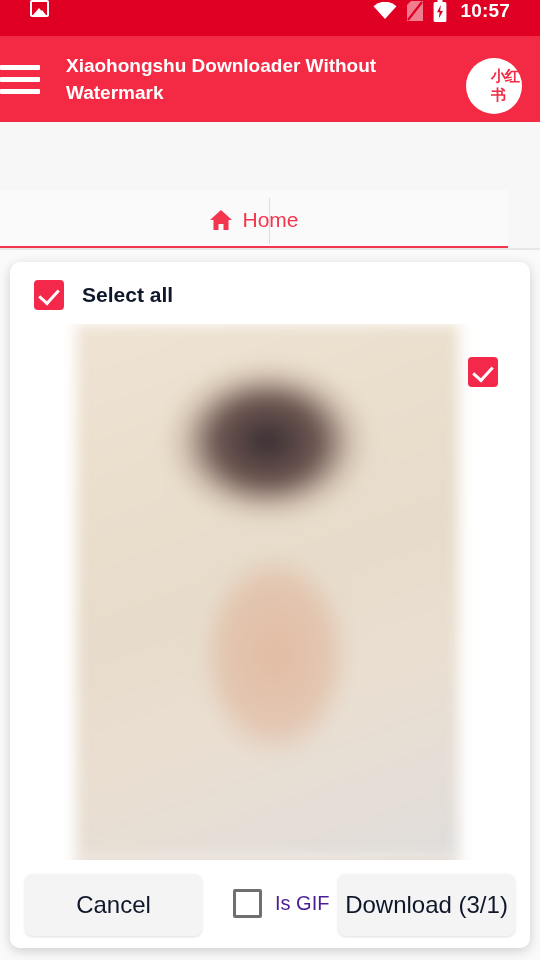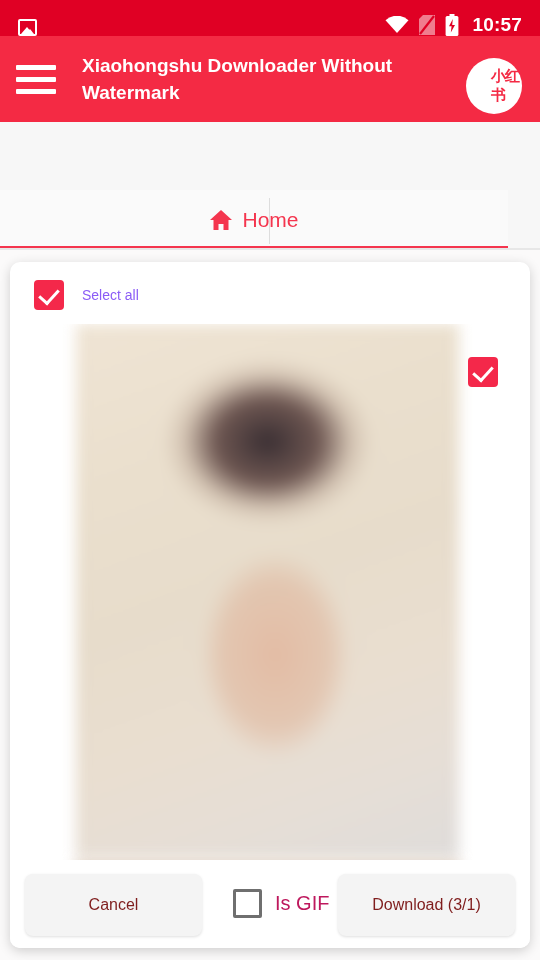--- a/index.html
+++ b/index.html
@@ -13,22 +13,22 @@
     position: relative;
     width: 540px; height: 960px;
     background: #fdfdfd;
   }
 
   
   .status-bar {
     position: absolute; top: 0; left: 0;
     width: 540px; height: 36px;
     background: #e00024;
-    display: flex; align-items: flex-end;
-    padding: 0 18px;
+    display: flex; align-items: flex-start;
+    padding: 0 30px;
   }
   .status-left { display: flex; align-items: center; }
   .status-right {
     margin-left: auto; display: flex; align-items: center; gap: 10px;
   }
   .status-clock {
     color: #ffffff; font-size: 19px; font-weight: bold;
     letter-spacing: 0.2px; margin-left: 3px;
   }
   .icon-photo {
@@ -48,21 +48,21 @@
     border-left: 4px solid transparent; border-right: 4px solid transparent;
     border-bottom: 5px solid #ffffff;
   }
 
   
   .app-bar {
     position: absolute; top: 36px; left: 0;
     width: 540px; height: 86px;
     background: #f42a44;
     display: flex; align-items: center;
-    padding: 0 16px;
+    padding: 0 0;
   }
   .hamburger { width: 44px; display: flex; flex-direction: column; gap: 7px; cursor: pointer; }
   .hamburger span { display: block; width: 40px; height: 5px; background: #ffffff; border-radius: 1px; }
   .app-title {
     color: #ffffff; font-size: 19px; font-weight: bold;
     line-height: 27px; margin-left: 22px;
     width: 345px;
   }
   .logo {
     position: absolute; right: 18px; top: 22px;
@@ -123,21 +123,21 @@
     background: #ffffff;
     border-radius: 10px;
     box-shadow: 0 3px 12px rgba(0,0,0,0.18);
     overflow: hidden;
   }
   .select-all-row {
     position: absolute; top: 18px; left: 24px;
     display: flex; align-items: center; gap: 18px;
     cursor: pointer;
   }
-  .select-all-label { font-size: 14px; color: #8b5cf6; }
+  .select-all-label { font-size: 21px; color: #0f172a; font-weight: bold; }
 
   .cb-checked {
     width: 30px; height: 30px; border-radius: 4px;
     background: #f4284a; position: relative;
     cursor: pointer; flex: none;
   }
   .cb-checked::after {
     content: ""; position: absolute; left: 9px; top: 5px;
     width: 9px; height: 16px;
     border: solid #ffffff; border-width: 0 3.5px 3.5px 0;
@@ -180,39 +180,39 @@
 
   
   .actions {
     position: absolute; left: 0; bottom: 0;
     width: 520px; height: 88px;
     background: #ffffff;
     display: flex; align-items: center;
   }
   .btn {
     background: #f4f4f4; border: none; border-radius: 8px;
-    color: #7f1d1d; font-size: 16px;
+    color: #0f172a; font-size: 24px;
     font-family: "Liberation Sans", sans-serif;
     box-shadow: 0 1px 3px rgba(0,0,0,0.13);
     cursor: pointer;
   }
   .btn-cancel {
     position: absolute; left: 15px; top: 14px;
     width: 177px; height: 62px;
   }
   .btn-download {
     position: absolute; left: 328px; top: 14px;
     width: 177px; height: 62px;
   }
   .gif-row {
     position: absolute; left: 223px; top: 29px;
     display: flex; align-items: center; gap: 13px;
     cursor: pointer;
   }
-  .gif-label { font-size: 20px; color: #be185d; }
+  .gif-label { font-size: 20px; color: #4c1d95; }
 
   
   svg { display: block; }
 </style>
 </head>
 <body>
 
 <div class="screen">
 
   <div class="status-bar">

